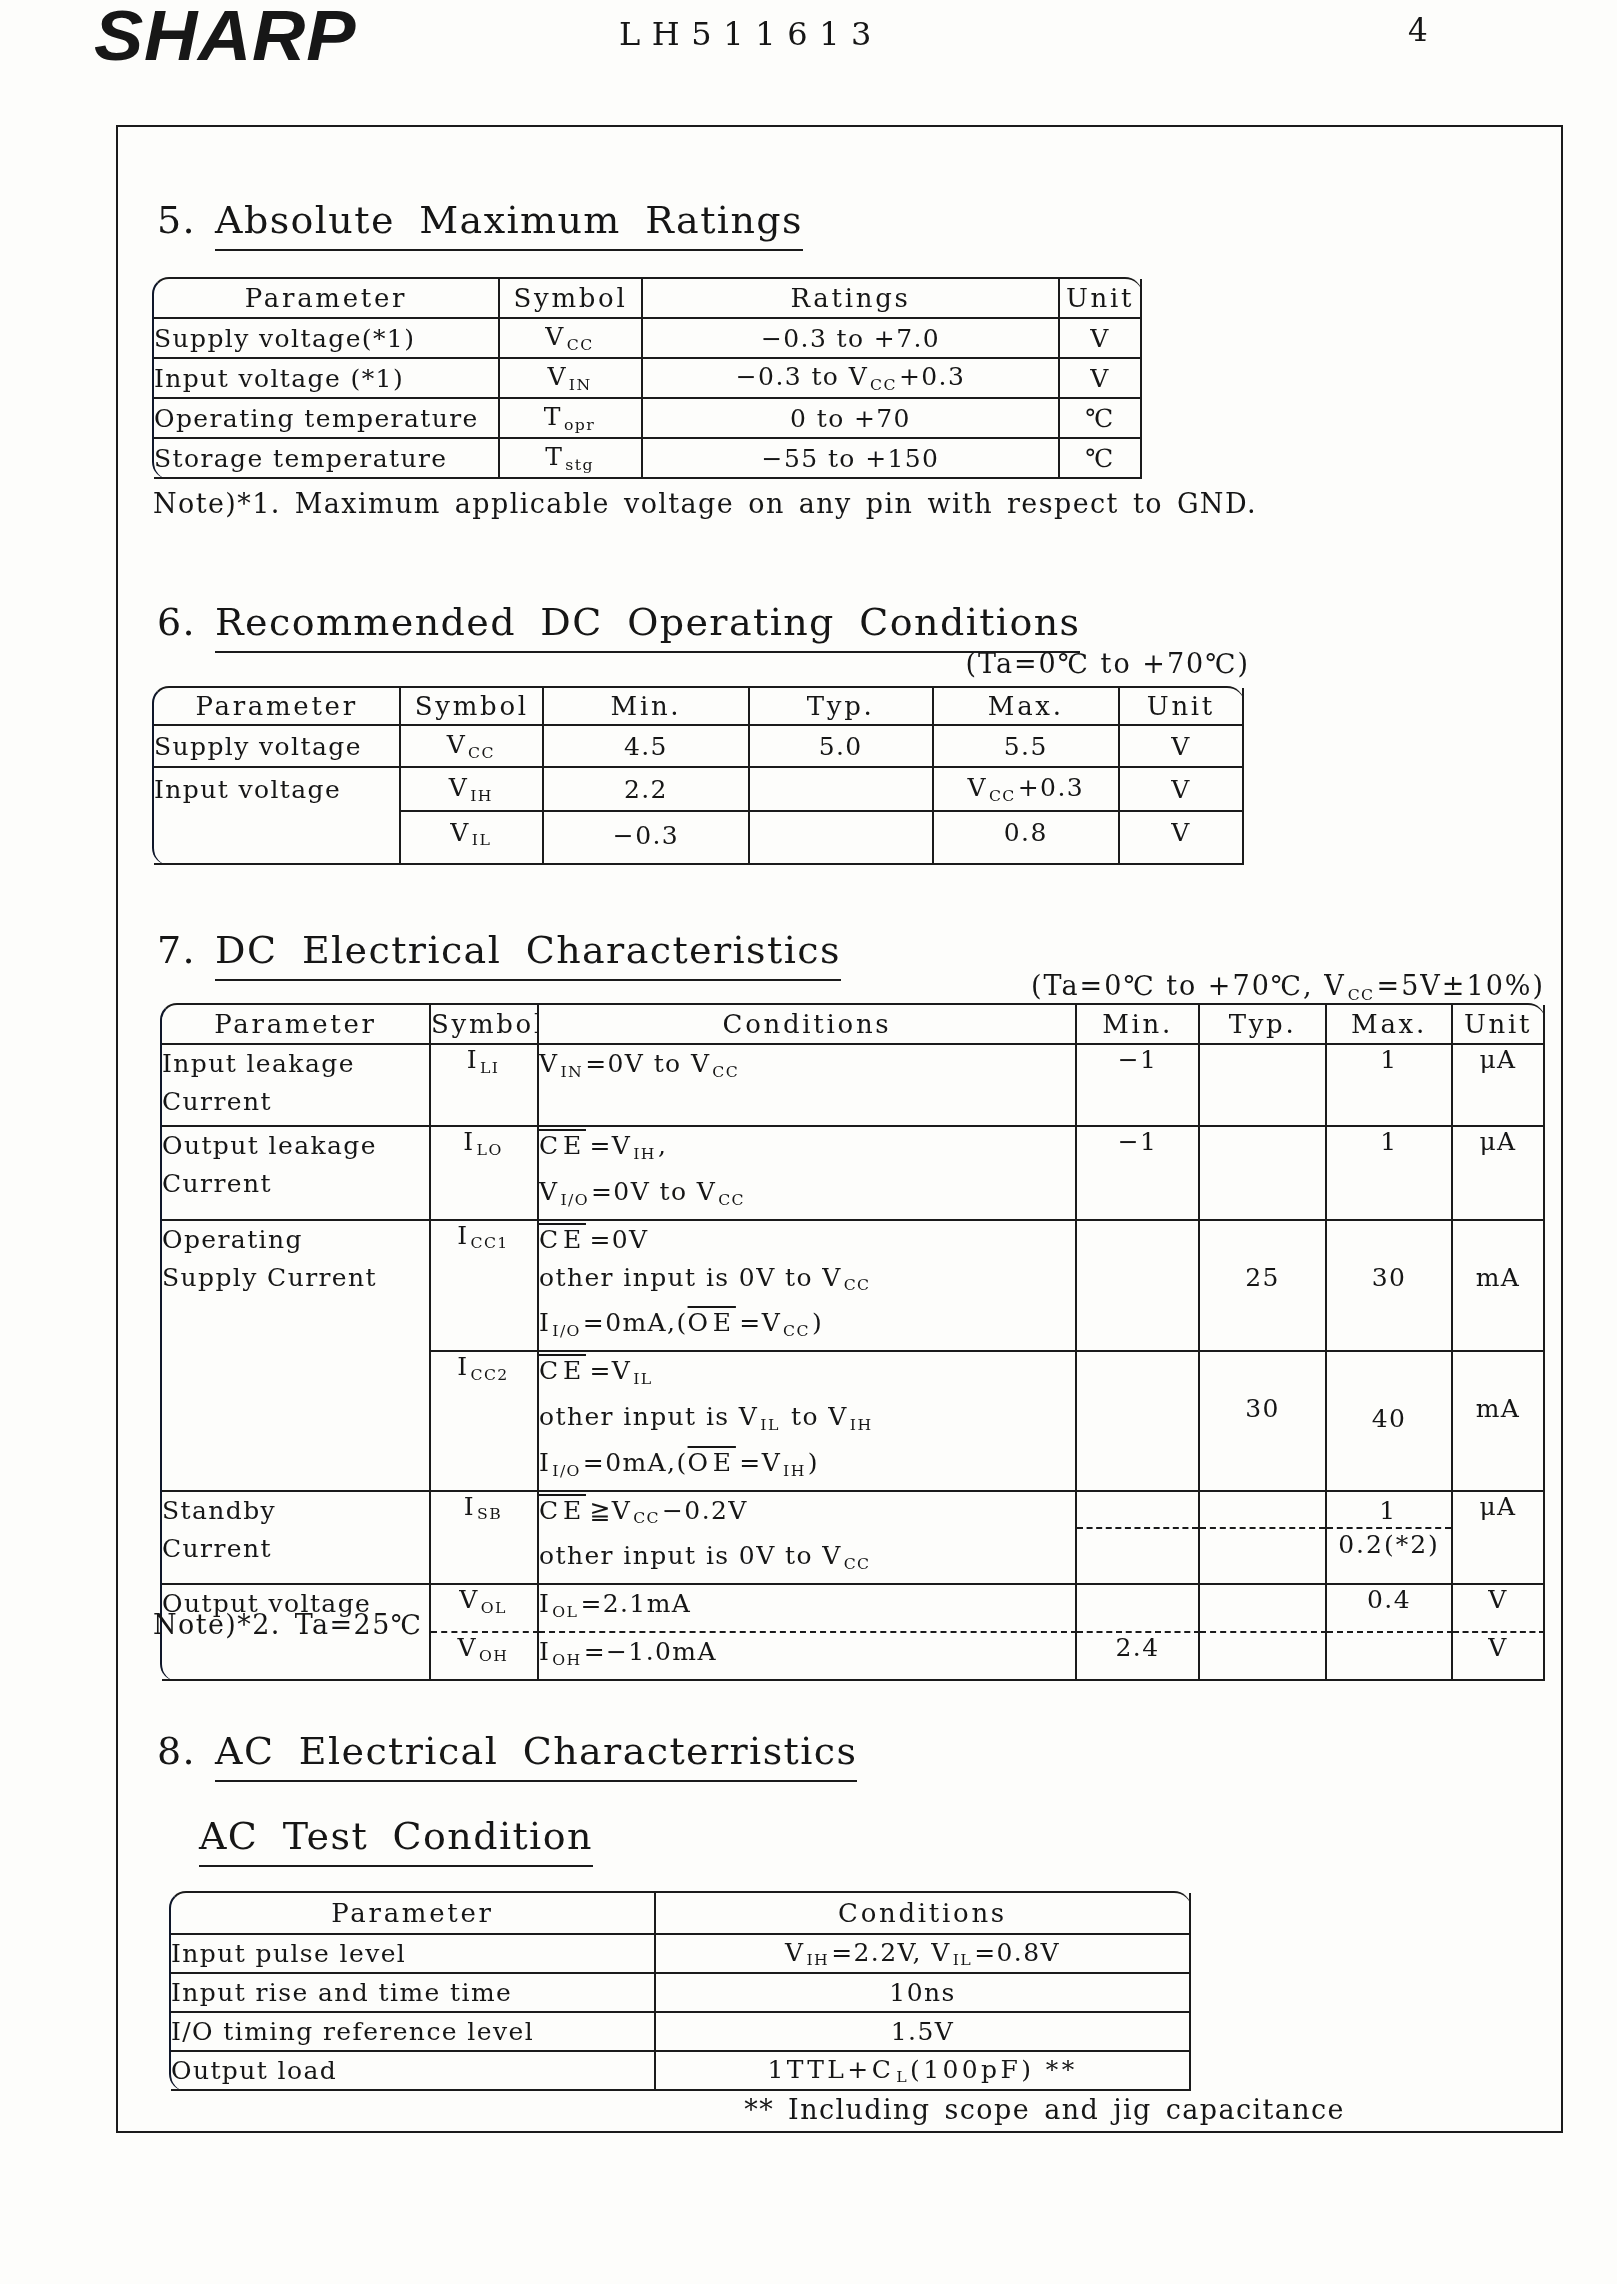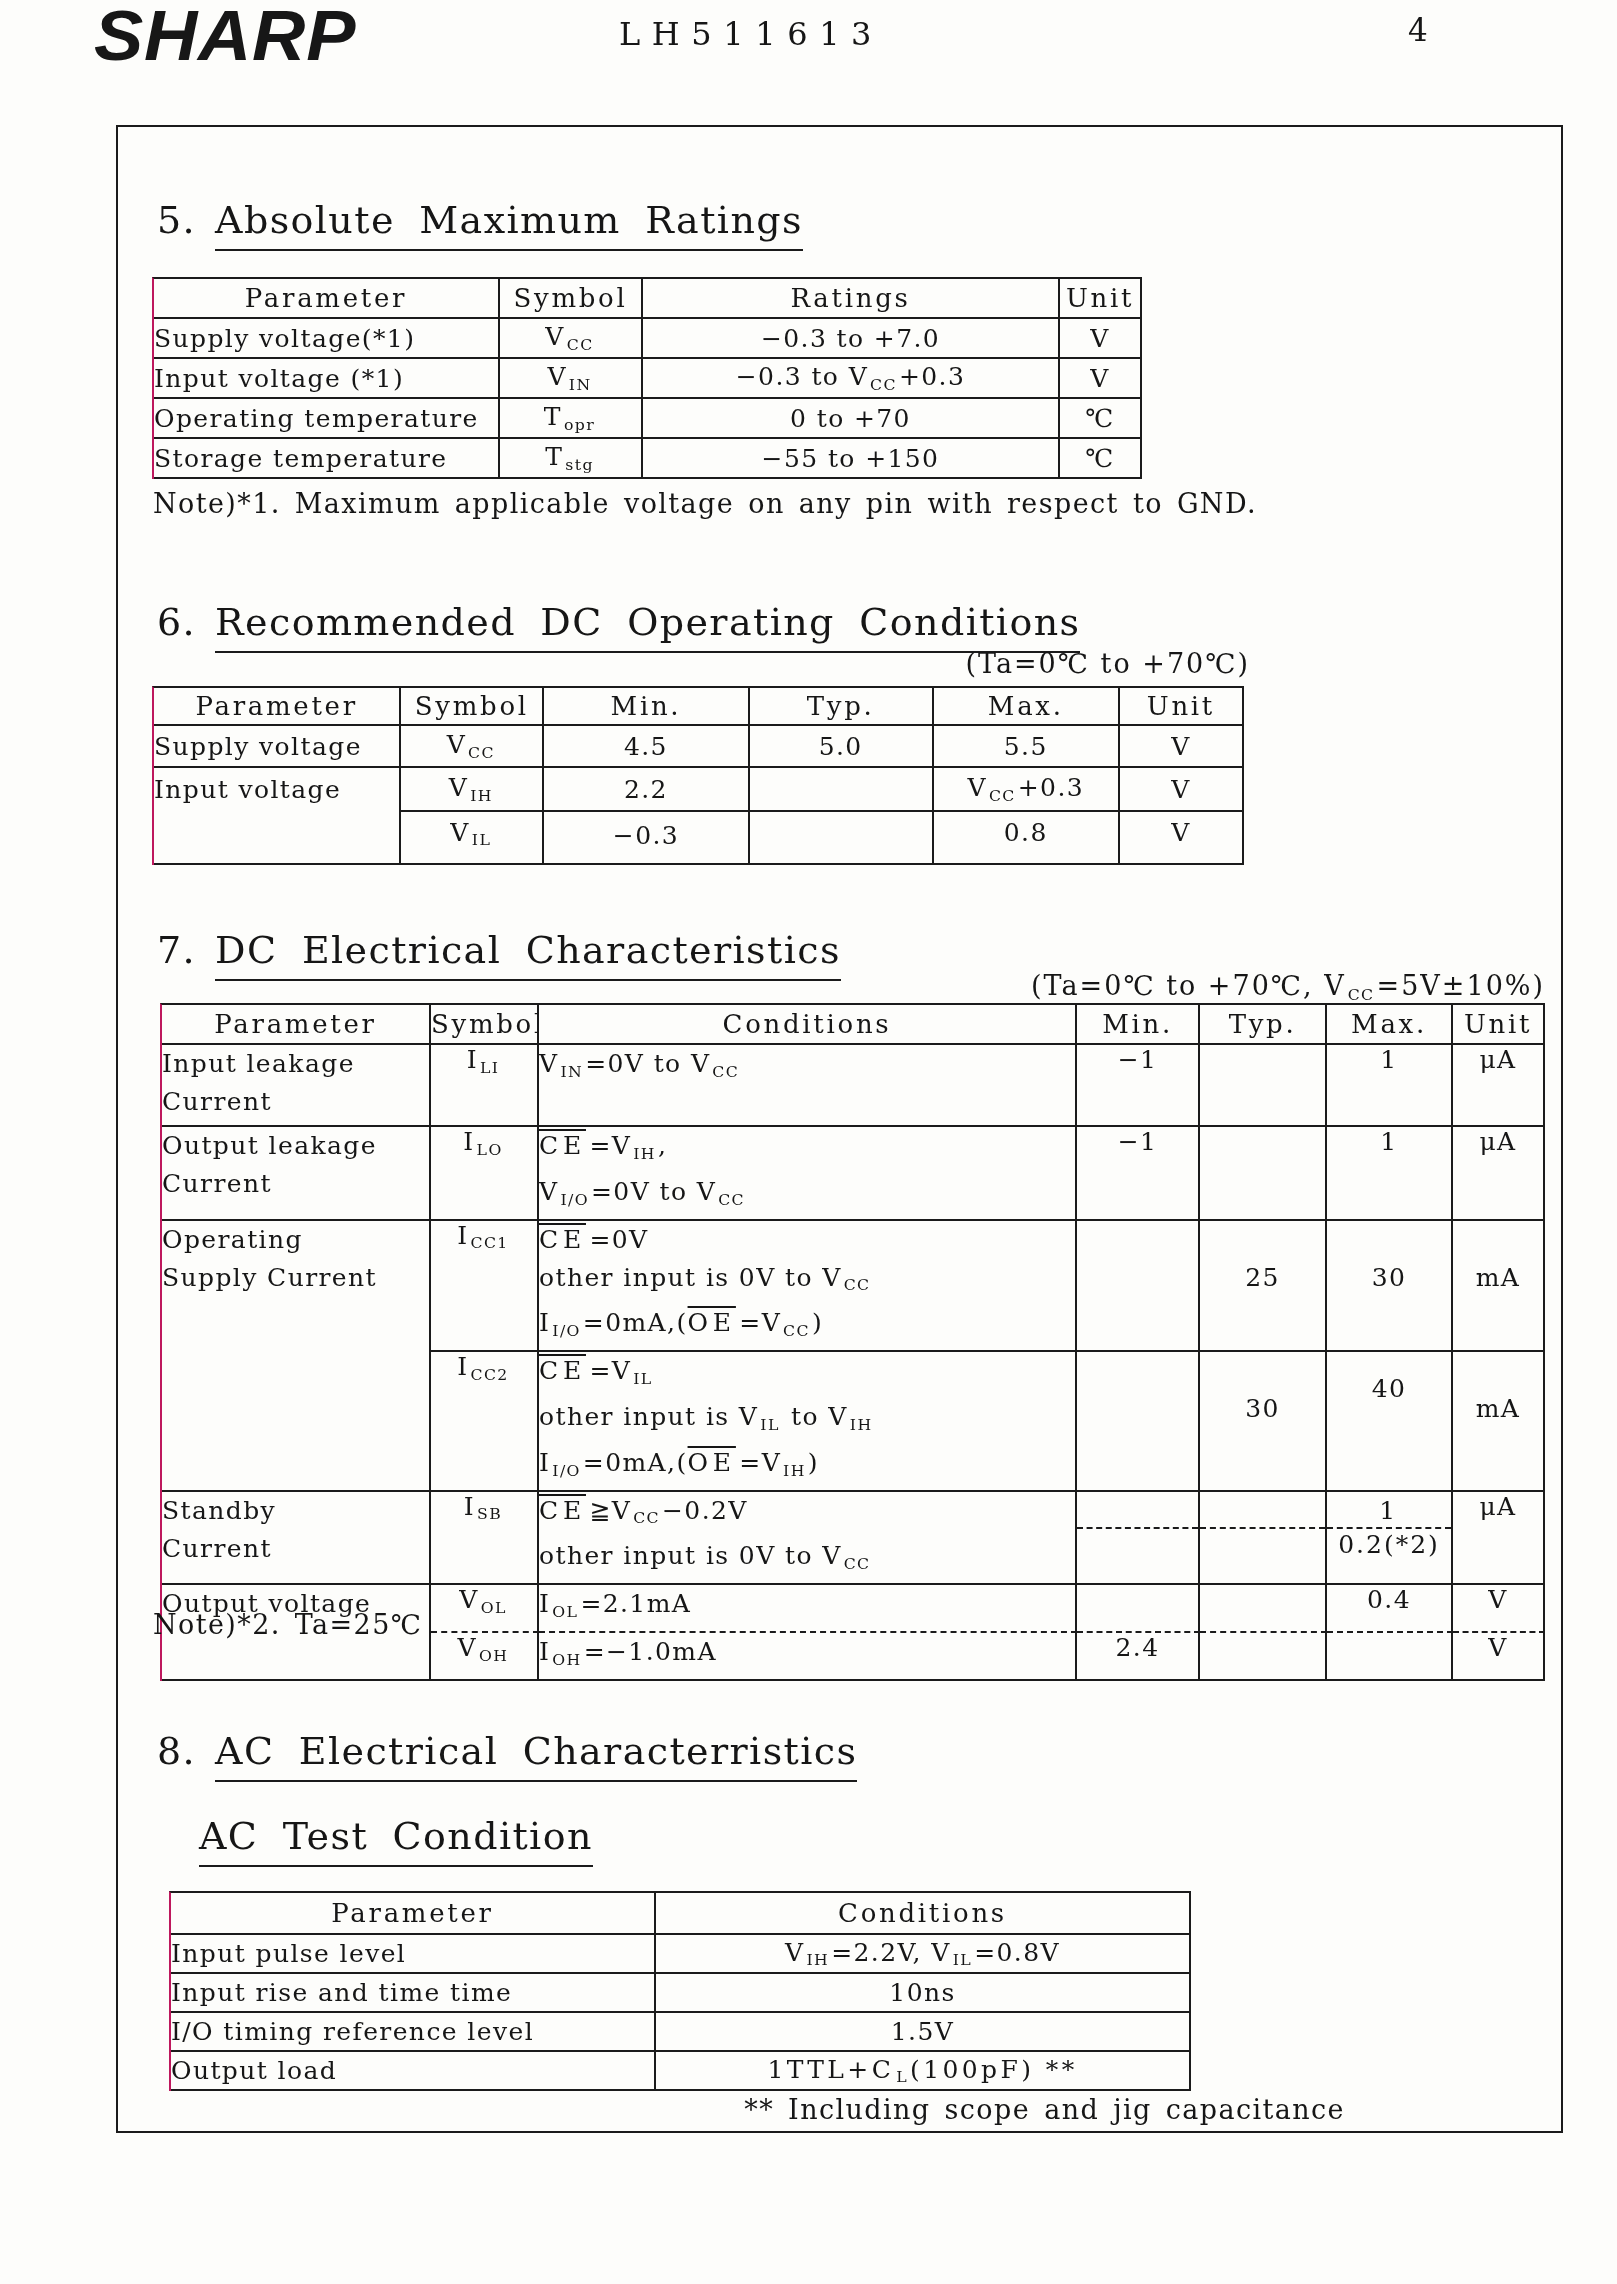--- a/index.html
+++ b/index.html
@@ -19,21 +19,21 @@
 
   
   .sec-title{position:absolute;font-size:38px;letter-spacing:1.4px;word-spacing:11px;white-space:nowrap;}
   .sec-title .num{margin-right:19px;}
   .u{border-bottom:2px solid #1b1b1b;padding-bottom:6.8px;}
   .note{position:absolute;font-size:27px;letter-spacing:1.4px;word-spacing:4.1px;white-space:nowrap;}
   .cond-note{position:absolute;font-size:27px;letter-spacing:2px;white-space:nowrap;text-align:right;}
 
   
   table.grid{position:absolute;border-collapse:separate;border-spacing:0;table-layout:fixed;
-             border-top:2px solid #1b1b1b;border-left:2px solid #be185d;}
+             border-top:2px solid #1b1b1b;border-left:2px solid #0f172a;border-radius:17px;}
   .grid td,.grid th{box-sizing:border-box;border-right:2px solid #1b1b1b;border-bottom:2px solid #1b1b1b;
              padding:0;font-weight:normal;font-size:25px;letter-spacing:1.4px;overflow:hidden;}
   .grid th{font-size:26px;vertical-align:middle;text-align:center;letter-spacing:2.7px;}
   .t5 td,.t6 td,.t8 td{vertical-align:middle;}
   .t7 td{vertical-align:top;}
   .pl{text-align:left;padding-left:11px;margin-left:36px;}
   .p2{text-align:left;padding:4.1px 0 0 11px;line-height:38px;}
   .ctr{text-align:center;}
   .topc{text-align:center;padding-top:5.5px;}
   .val{text-align:center;letter-spacing:4.8px;}
@@ -228,21 +228,21 @@
     </tr>
     <tr style="height:116px">
       <td class="topc">I<span class="tk-s">CC2</span></td>
       <td class="condc">
         <div><span class="tk-o">CE</span>=V<span class="tk-s">IL</span></div>
         <div>other input is V<span class="tk-s">IL</span> to V<span class="tk-s">IH</span></div>
         <div>I<span class="tk-s">I/O</span>=0mA,(<span class="tk-o">OE</span>=V<span class="tk-s">IH</span>)</div>
       </td>
       <td class="tval"></td>
       <td class="tval" style="padding-top:42px;">30</td>
-      <td class="tval" style="padding-top:22px;">40</td>
+      <td class="tval" style="padding-top:52px;">40</td>
       <td class="topc" style="padding-top:42px;">mA</td>
     </tr>
     <tr style="height:77px">
       <td class="p2">
         <div>Standby</div>
         <div>Current</div>
       </td>
       <td class="topc">I<span class="tk-s">SB</span></td>
       <td class="condc">
         <div><span class="tk-o">CE</span>≧V<span class="tk-s">CC</span>−0.2V</div>

